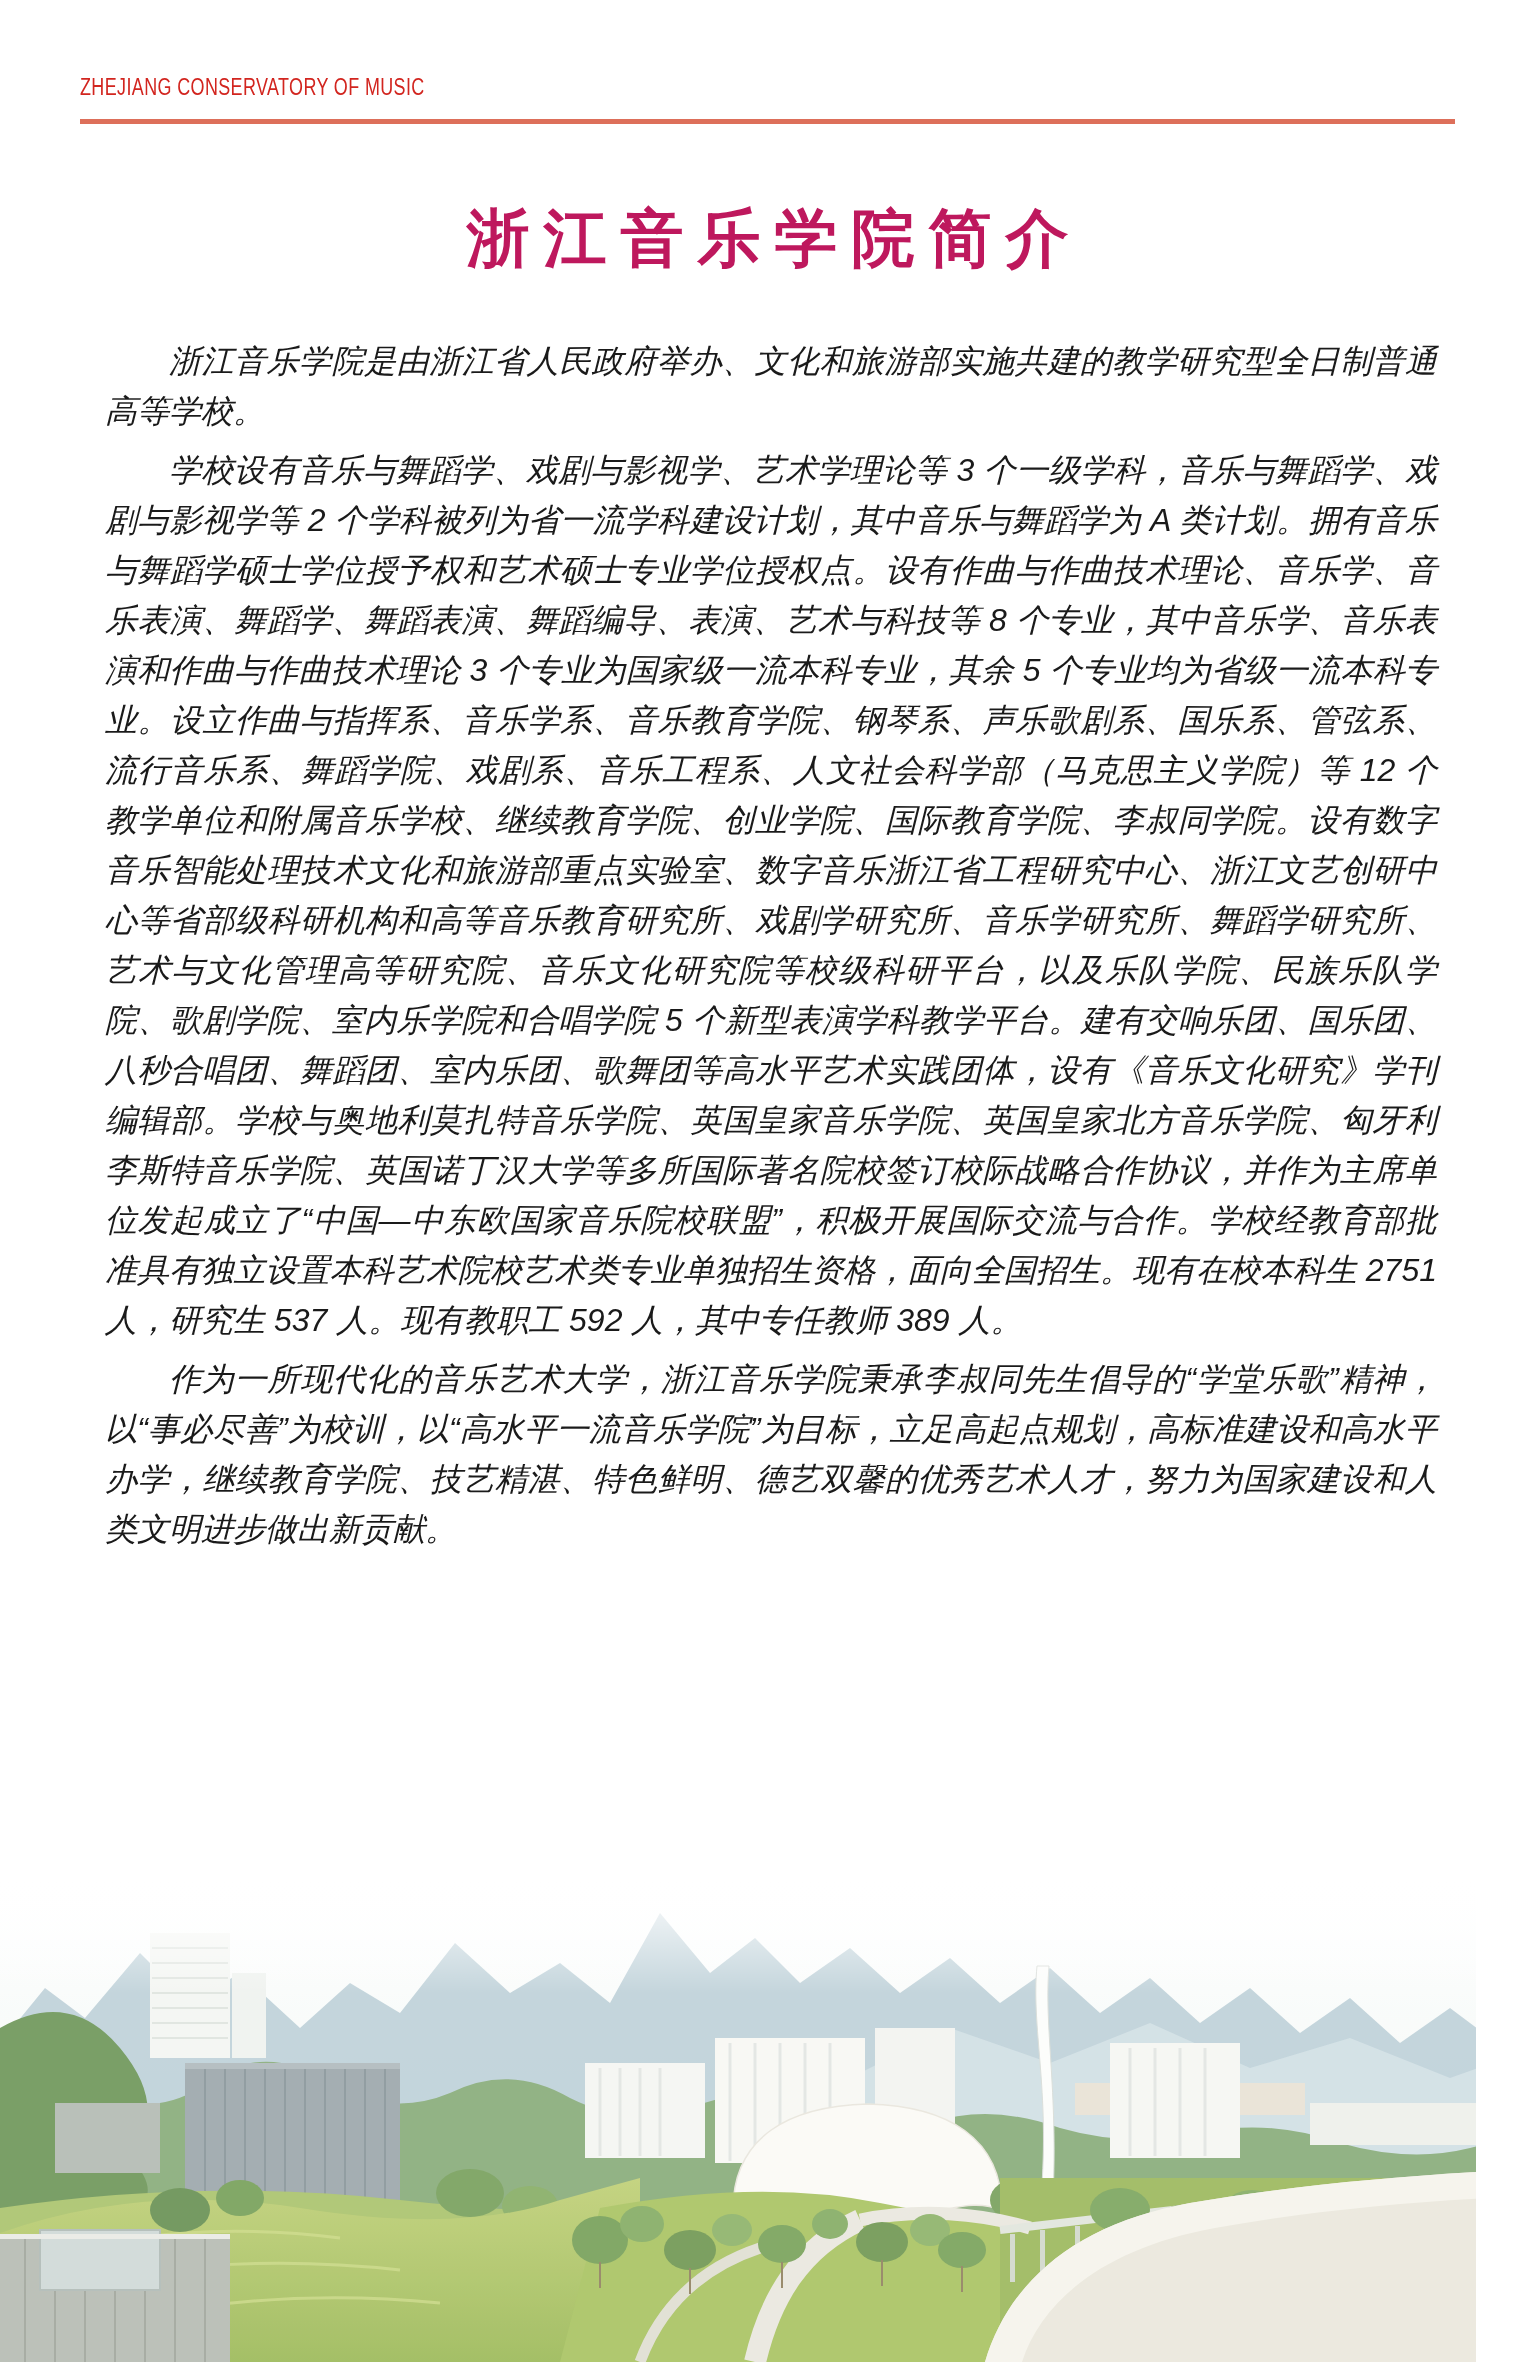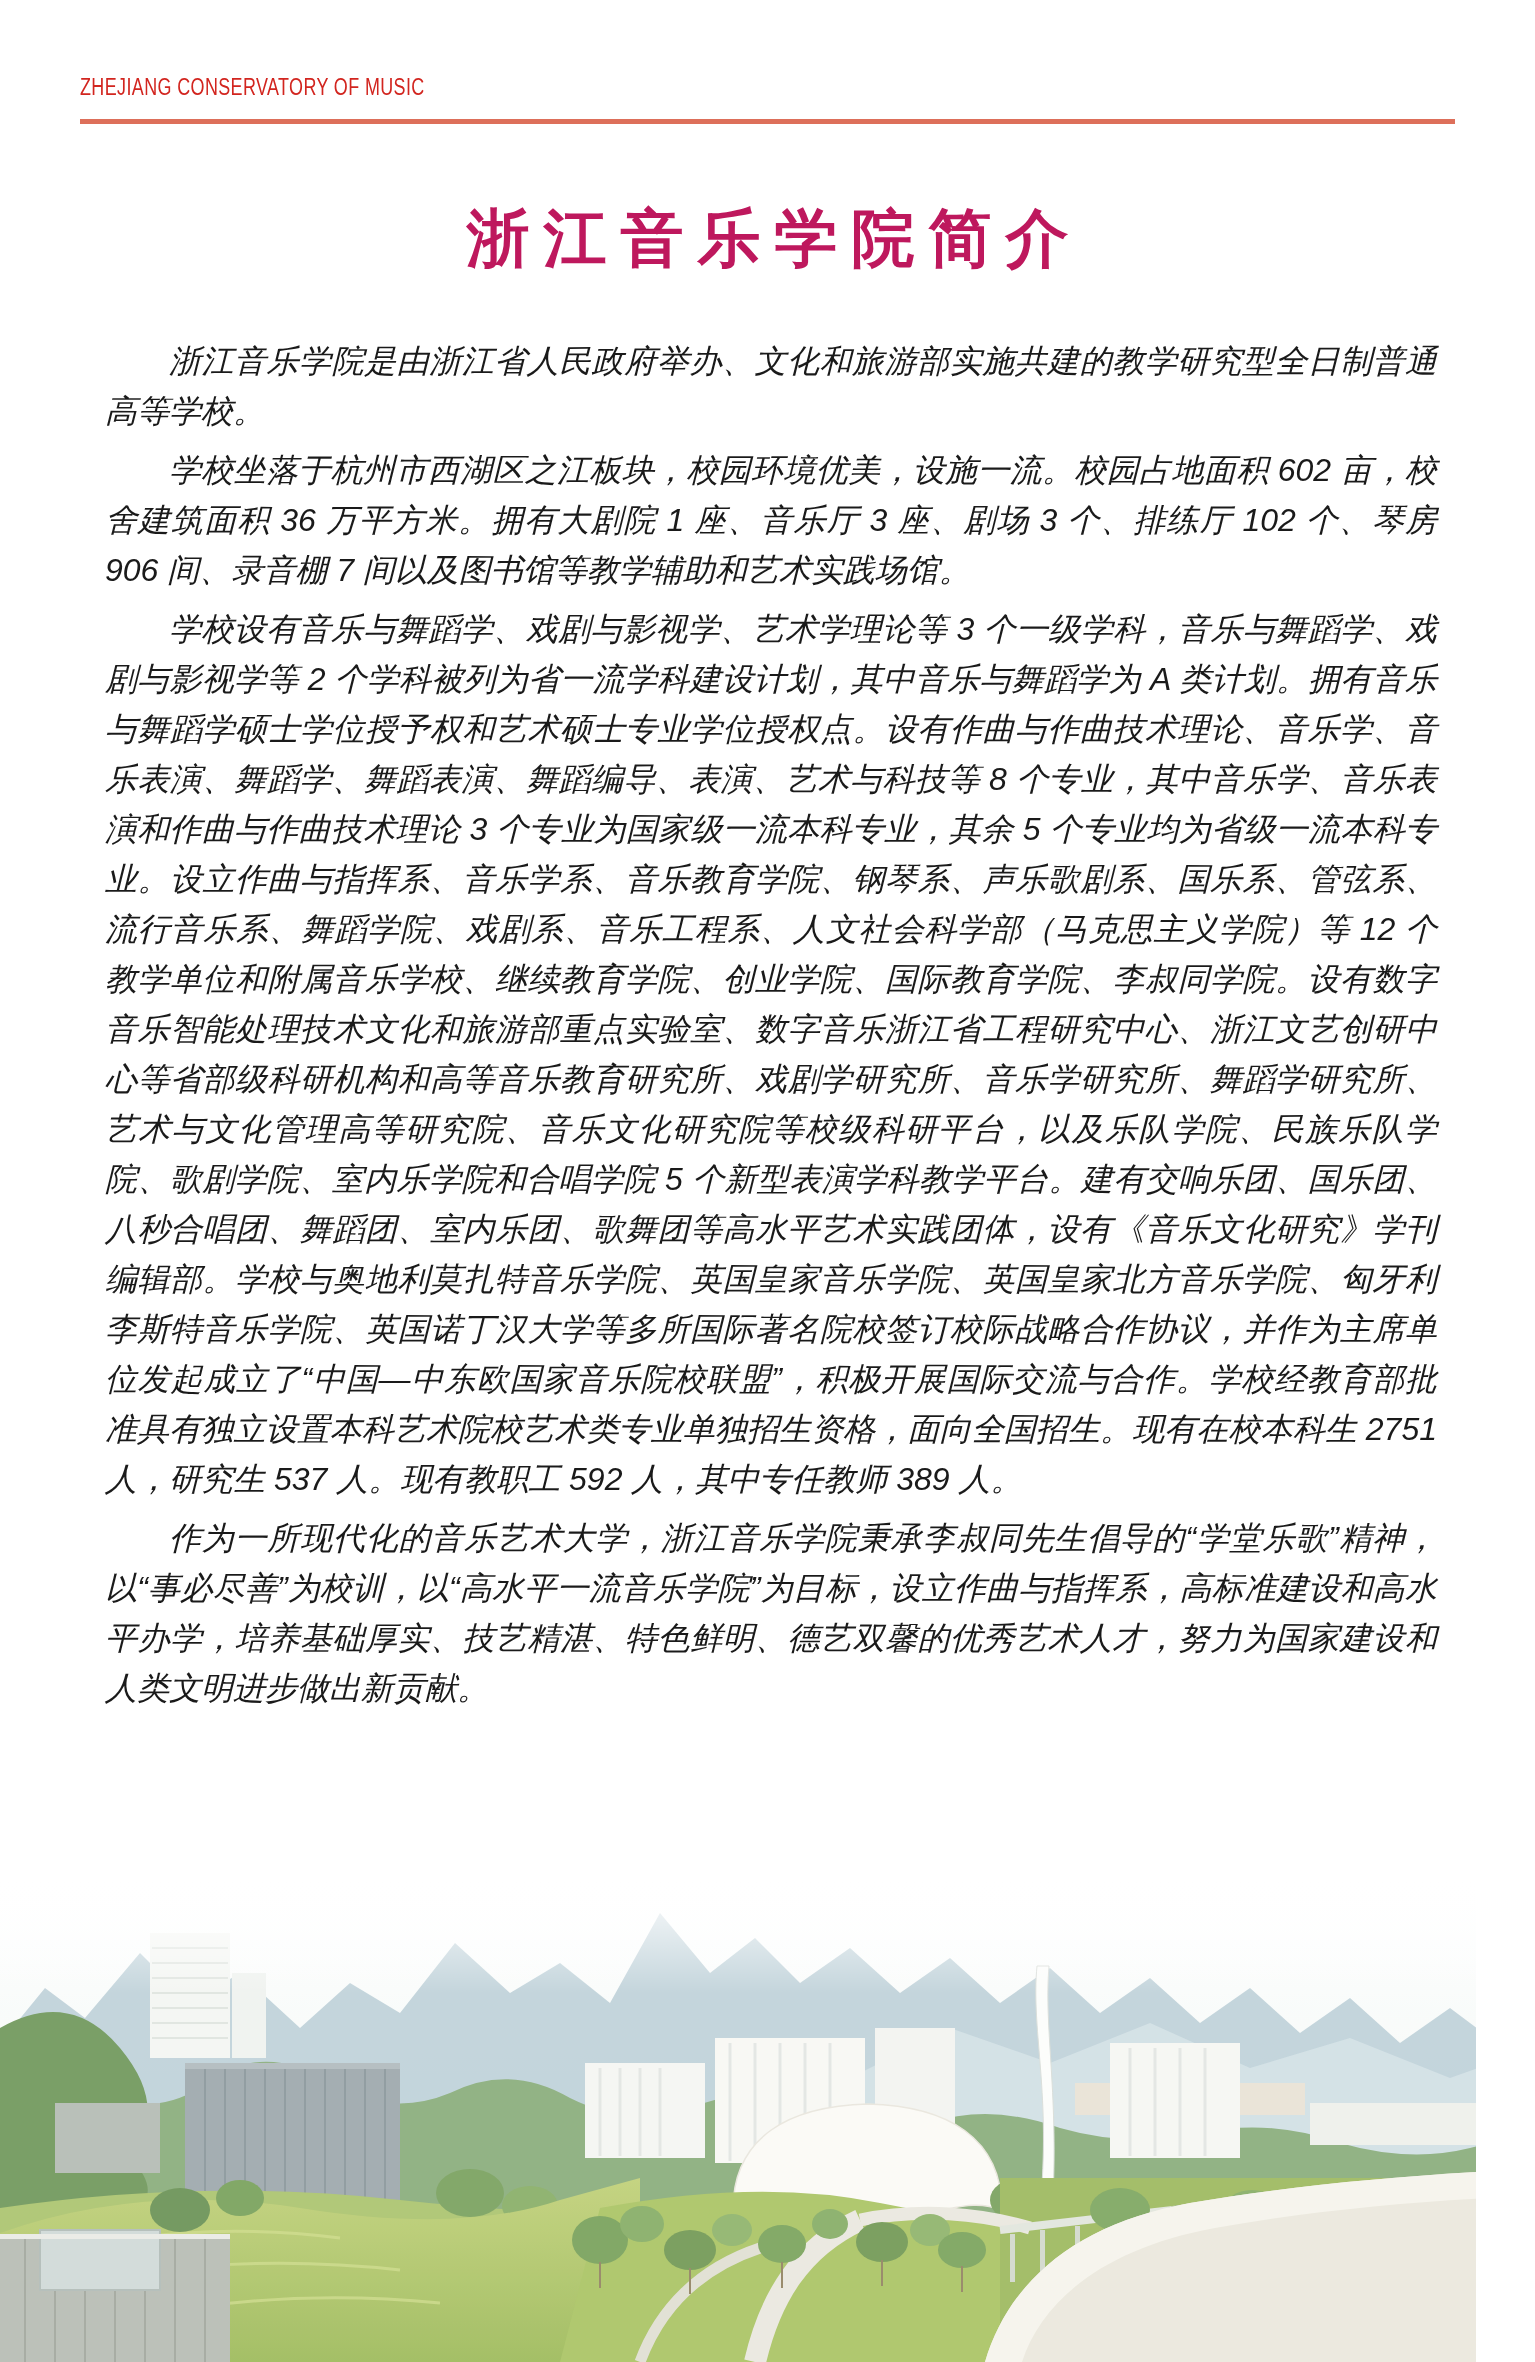--- a/index.html
+++ b/index.html
@@ -29,23 +29,22 @@
 
   <header>
     <div class="brand">ZHEJIANG CONSERVATORY OF MUSIC</div>
     <div class="rule"></div>
   </header>
 
   <h1 class="title">浙江音乐学院简介</h1>
 
   <main class="content">
     <p>浙江音乐学院是由浙江省人民政府举办、文化和旅游部实施共建的教学研究型全日制普通高等学校。</p>
-    <p>学校坐落于杭州市西湖区之江板块，校园环境优美，设施一流。校园占地面积 602 亩，校舍建筑面积 36 万平方米。拥有大剧院 1 座、音乐厅 3 座、剧场 3 个、排练厅 102 个、琴房 906 间、录音棚 7 间以及图书馆等教学辅助和艺术实践场馆。</p>
     <p>学校设有音乐与舞蹈学、戏剧与影视学、艺术学理论等 3 个一级学科，音乐与舞蹈学、戏剧与影视学等 2 个学科被列为省一流学科建设计划，其中音乐与舞蹈学为 A 类计划。拥有音乐与舞蹈学硕士学位授予权和艺术硕士专业学位授权点。设有作曲与作曲技术理论、音乐学、音乐表演、舞蹈学、舞蹈表演、舞蹈编导、表演、艺术与科技等 8 个专业，其中音乐学、音乐表演和作曲与作曲技术理论 3 个专业为国家级一流本科专业，其余 5 个专业均为省级一流本科专业。设立作曲与指挥系、音乐学系、音乐教育学院、钢琴系、声乐歌剧系、国乐系、管弦系、流行音乐系、舞蹈学院、戏剧系、音乐工程系、人文社会科学部（马克思主义学院）等 12 个教学单位和附属音乐学校、继续教育学院、创业学院、国际教育学院、李叔同学院。设有数字音乐智能处理技术文化和旅游部重点实验室、数字音乐浙江省工程研究中心、浙江文艺创研中心等省部级科研机构和高等音乐教育研究所、戏剧学研究所、音乐学研究所、舞蹈学研究所、艺术与文化管理高等研究院、音乐文化研究院等校级科研平台，以及乐队学院、民族乐队学院、歌剧学院、室内乐学院和合唱学院 5 个新型表演学科教学平台。建有交响乐团、国乐团、八秒合唱团、舞蹈团、室内乐团、歌舞团等高水平艺术实践团体，设有《音乐文化研究》学刊编辑部。学校与奥地利莫扎特音乐学院、英国皇家音乐学院、英国皇家北方音乐学院、匈牙利李斯特音乐学院、英国诺丁汉大学等多所国际著名院校签订校际战略合作协议，并作为主席单位发起成立了“中国—中东欧国家音乐院校联盟”，积极开展国际交流与合作。学校经教育部批准具有独立设置本科艺术院校艺术类专业单独招生资格，面向全国招生。现有在校本科生 2751 人，研究生 537 人。现有教职工 592 人，其中专任教师 389 人。</p>
-    <p>作为一所现代化的音乐艺术大学，浙江音乐学院秉承李叔同先生倡导的“学堂乐歌”精神，以“事必尽善”为校训，以“高水平一流音乐学院”为目标，设立作曲与指挥系，高标准建设和高水平办学，培养基础厚实、技艺精湛、特色鲜明、德艺双馨的优秀艺术人才，努力为国家建设和人类文明进步做出新贡献。</p>
+    <p>作为一所现代化的音乐艺术大学，浙江音乐学院秉承李叔同先生倡导的“学堂乐歌”精神，以“事必尽善”为校训，以“高水平一流音乐学院”为目标，立足高起点规划，高标准建设和高水平办学，继续教育学院、技艺精湛、特色鲜明、德艺双馨的优秀艺术人才，努力为国家建设和人类文明进步做出新贡献。</p>
   </main>
 
   <figure class="photo">
     <svg viewBox="0 0 1535 484" preserveAspectRatio="none">
       <defs>
         <linearGradient id="sky" x1="0" y1="0" x2="0" y2="1">
           <stop offset="0" stop-color="#ffffff"></stop>
             <stop offset="1" stop-color="#e9f2ee"></stop>
         </linearGradient>
         <linearGradient id="topFade" x1="0" y1="0" x2="0" y2="1">

